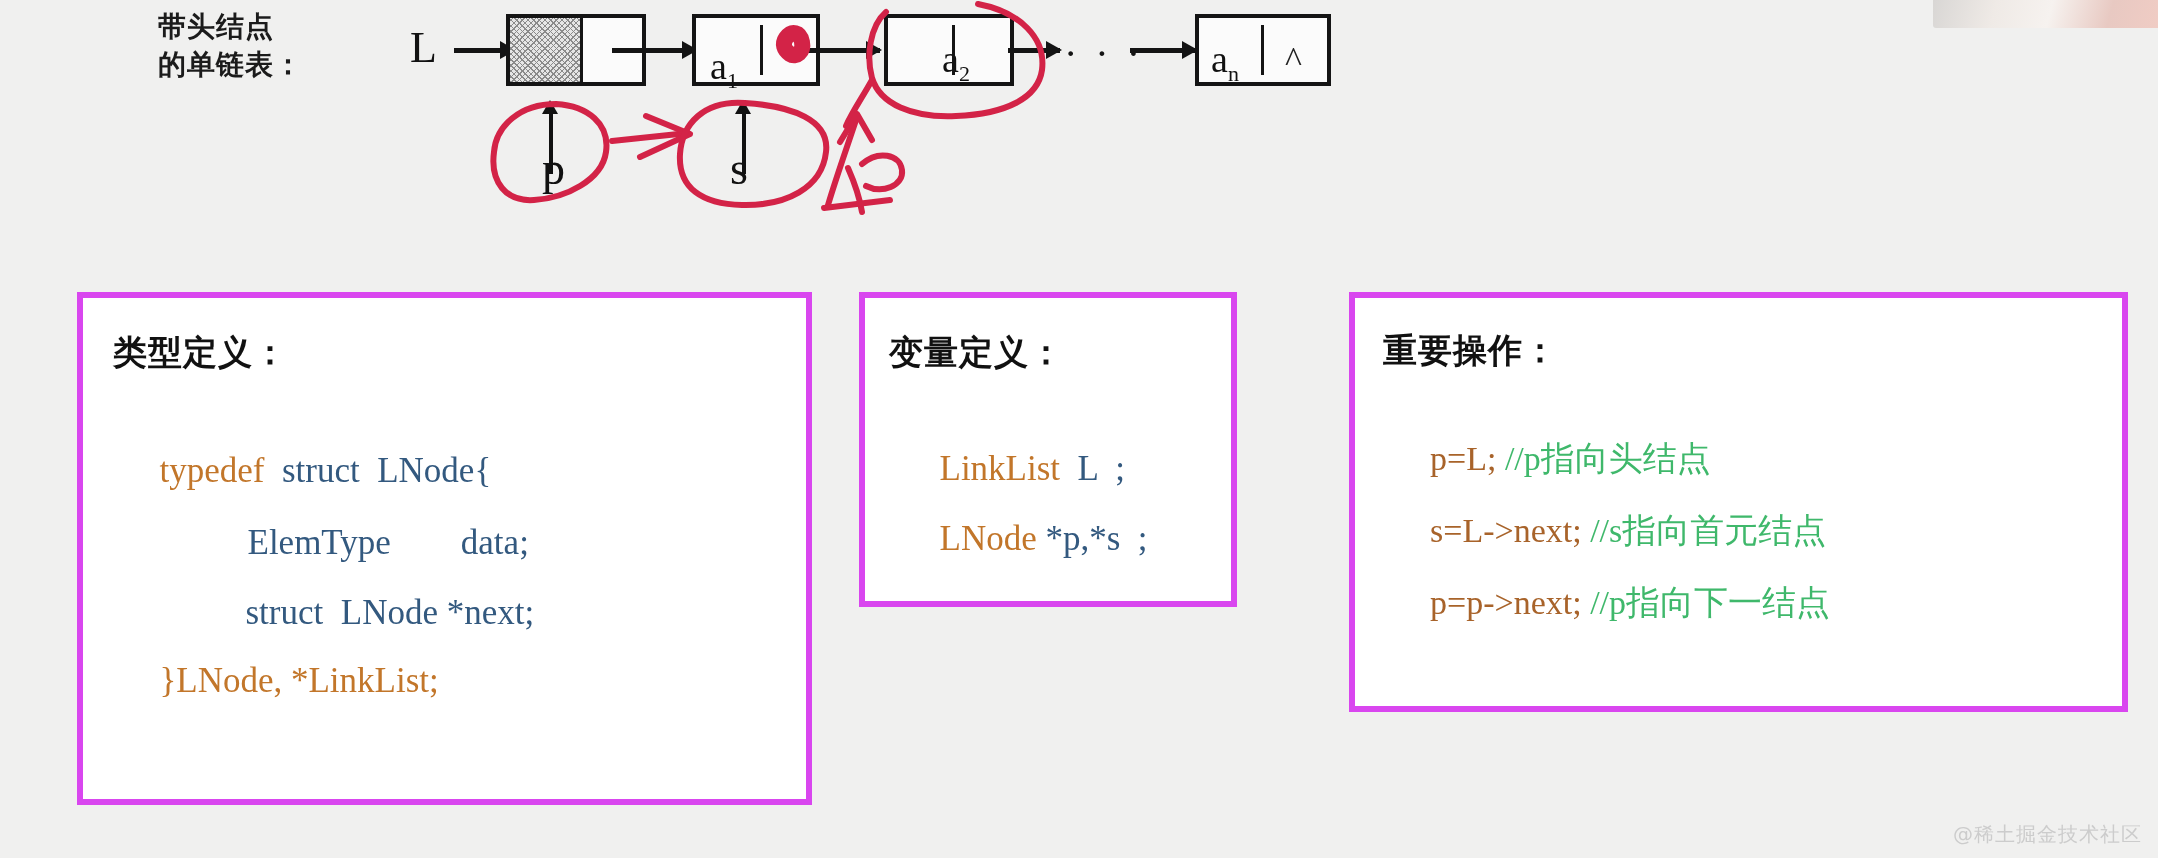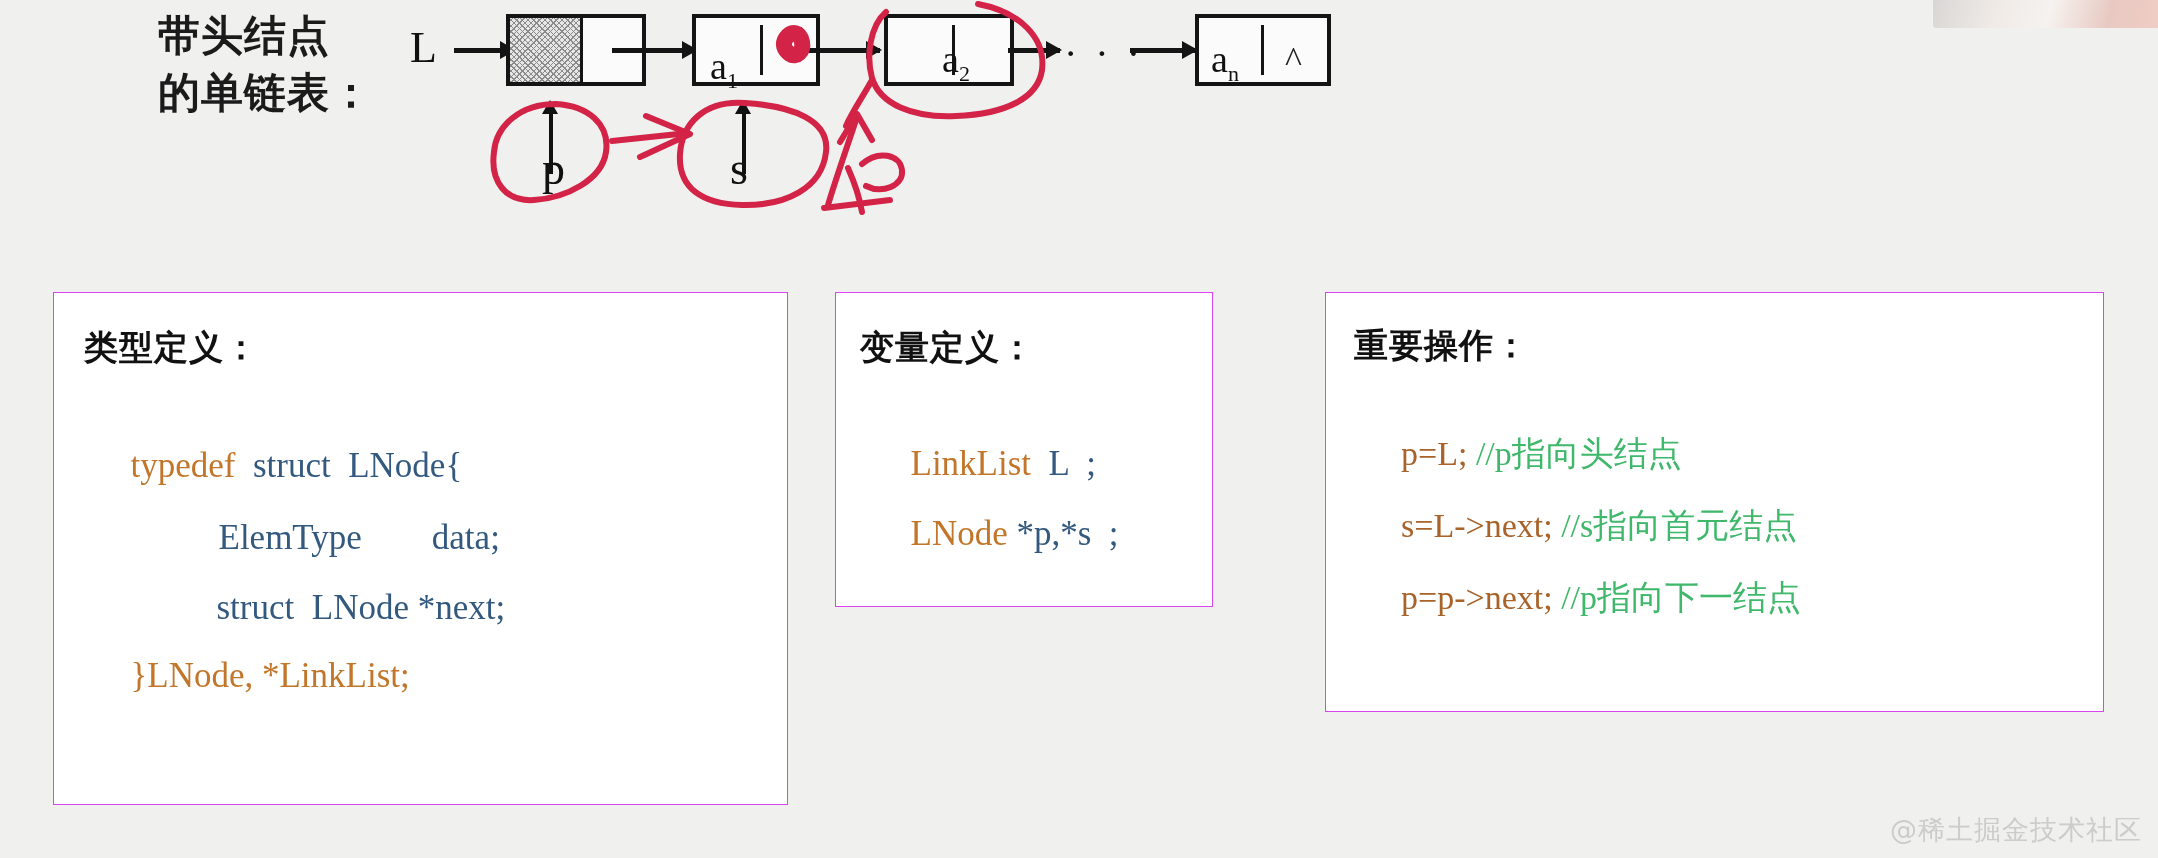--- a/index.html
+++ b/index.html
@@ -29,21 +29,21 @@
     border-bottom-left-radius: 3px;
   }
 
   
   #caption {
     position: absolute;
     left: 158px;
     top: 8px;
     width: 250px;
     font-family: "DejaVu Sans", sans-serif;
-    font-size: 42px;
+    font-size: 28px;
     font-weight: 600;
     line-height: 1.35;
     color: #1b1b1b;
     letter-spacing: 1px;
   }
 
   
   #diagram {
     position: absolute;
     left: 400px;
@@ -155,22 +155,23 @@
     border-bottom: 14px solid #111;
     border-left: 8px solid transparent;
     border-right: 8px solid transparent;
   }
 
   
   .panel {
     position: absolute;
     box-sizing: border-box;
     background: #ffffff;
-    border: 1px solid #d946ef;
+    border: 6px solid #d946ef;
     box-shadow: 0 0 0 1px #ffffff inset;
+    margin-left: 24px;
   }
   .panel-title {
     font-family: "DejaVu Sans", sans-serif;
     font-weight: 700;
     font-size: 34px;
     color: #111;
     letter-spacing: 1px;
   }
   .code-line {
     font-family: Liberation Serif, serif;
@@ -206,21 +207,21 @@
   #p3-l1 { top: 110px; }
   #p3-l2 { top: 182px; }
   #p3-l3 { top: 254px; }
 
   
   #watermark {
     position: absolute;
     right: 16px;
     bottom: 10px;
     font-family: "DejaVu Sans", sans-serif;
-    font-size: 27px;
+    font-size: 20px;
     color: #cccccc;
     letter-spacing: 1px;
   }
 </style>
 </head>
 <body>
 
 <div id="stage">
 
   <div id="webcam"></div>

